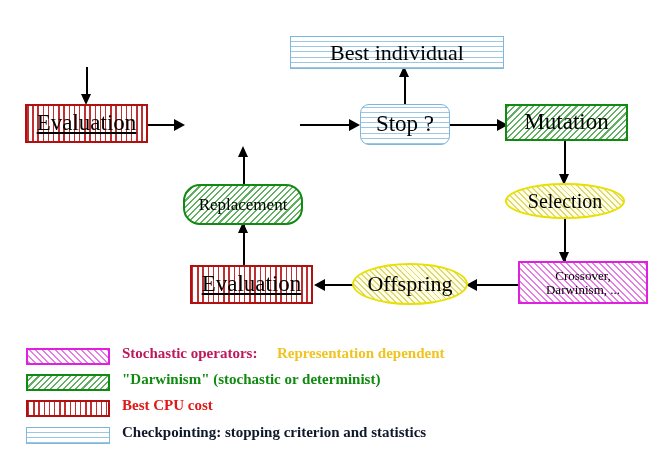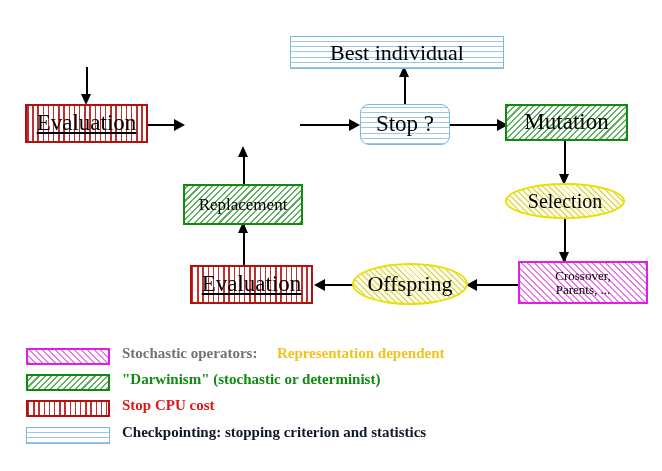--- a/index.html
+++ b/index.html
@@ -111,43 +111,43 @@
 
   <div class="node fill-red" style="left:25px;top:104px;width:123px;height:39px;font-size:23px;">Evaluation</div>
 
 
   <div class="node fill-blue" style="left:290px;top:36px;width:214px;height:33px;font-size:22px;">Best individual</div>
 
   <div class="node fill-blue rounded" style="left:360px;top:104px;width:90px;height:41px;font-size:23px;">Stop ?</div>
 
   <div class="node fill-green" style="left:505px;top:104px;width:123px;height:37px;font-size:23px;">Mutation</div>
 
-  <div class="node fill-green" style="left:183px;top:184px;width:120px;height:41px;font-size:17px;">Replacement</div>
+  <div class="node fill-green" style="left:183px;top:184px;width:120px;height:41px;font-size:17px;border-radius:17px;">Replacement</div>
 
 
   <div class="node fill-yellow ellipse" style="left:505px;top:183px;width:120px;height:36px;font-size:20px;">Selection</div>
 
   <div class="node fill-magenta" style="left:518px;top:261px;width:130px;height:43px;font-size:13px;flex-direction:column;">
     <span>Crossover,</span>
-    <span>Parents, ...</span>
+    <span>Darwinism, ...</span>
   </div>
 
   <div class="node fill-red" style="left:190px;top:265px;width:123px;height:39px;font-size:23px;">Evaluation</div>
 
   <div class="node fill-yellow ellipse" style="left:352px;top:263px;width:116px;height:42px;font-size:22px;font-family:Liberation Serif, serif;">Offspring</div>
 
   <div class="legend-swatch fill-magenta" style="top:348px;"></div>
   <div class="legend-text" style="top:345px;">
-    <span class="em" style="color:#737373;">Stochastic operators:</span>
+    <span class="em" style="color:#be185d;">Stochastic operators:</span>
     <span style="display:inline-block;width:12px;"></span>
     <span class="em" style="color:#F0C420;">Representation dependent</span>
   </div>
 
   <div class="legend-swatch fill-green" style="top:374px;"></div>
   <div class="legend-text" style="top:371px;color:#108A10;">"Darwinism" (stochastic or determinist)</div>
 
   <div class="legend-swatch fill-red" style="top:400px;"></div>
-  <div class="legend-text" style="top:397px;color:#E01818;">Stop CPU cost</div>
+  <div class="legend-text" style="top:397px;color:#E01818;">Best CPU cost</div>
 
   <div class="legend-swatch fill-blue" style="top:427px;"></div>
   <div class="legend-text" style="top:424px;color:#0f172a;">Checkpointing: stopping criterion and statistics</div>
 
 </div>
 
 </body></html>

